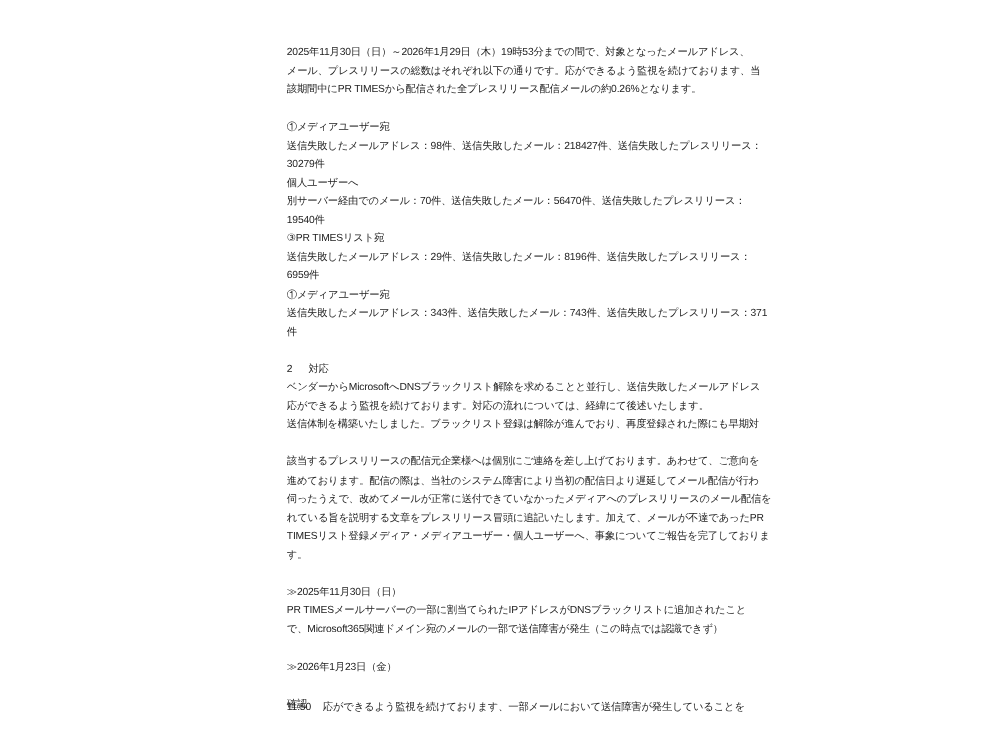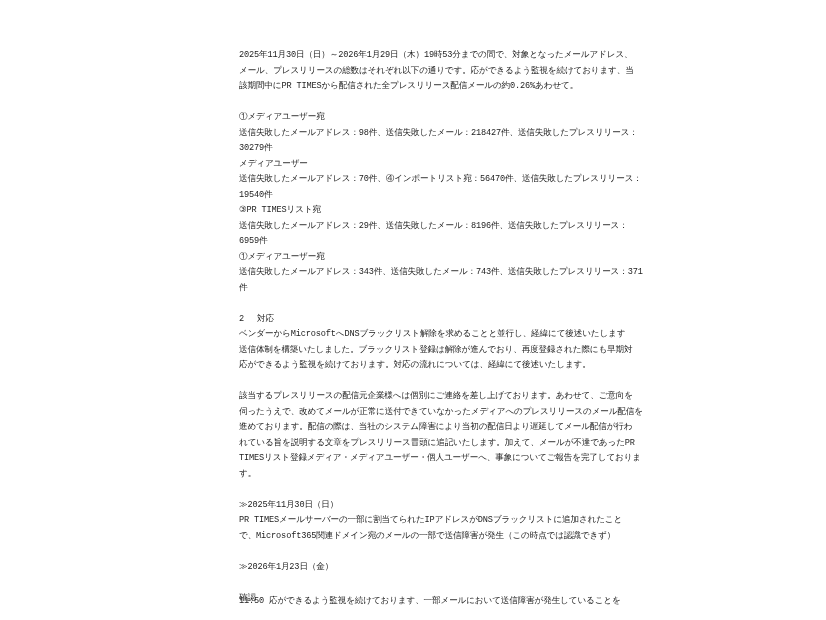--- a/index.html
+++ b/index.html
@@ -9,23 +9,23 @@
     }
     body {
       width: 826px;
       height: 620px;
       overflow: hidden;
       position: relative;
     }
     .doc {
       position: absolute;
       left: 239px;
-      top: 48px;
+      top: 36px;
       width: 352px;
-      font-family: Liberation Mono, monospace;
+      font-family: Liberation Sans, sans-serif;
       font-size: 8.6px;
       line-height: 15.5px;
       color: #222222;
       letter-spacing: -0.15px;
     }
     .line {
       white-space: nowrap;
       height: 15.5px;
       overflow: visible;
     }
@@ -43,57 +43,57 @@
     }
   </style>
 </head>
 <body>
 
 <div class="doc">
 
   <div>
     <div class="line">2025年11月30日（日）～2026年1月29日（木）19時53分までの間で、対象となったメールアドレス、</div>
     <div class="line">メール、プレスリリースの総数はそれぞれ以下の通りです。応ができるよう監視を続けております、当</div>
-    <div class="line">該期間中にPR TIMESから配信された全プレスリリース配信メールの約0.26%あわせて。</div>
+    <div class="line">該期間中にPR TIMESから配信された全プレスリリース配信メールの約0.26%となります。</div>
   </div>
   <div class="blank"></div>
 
   <div>
     <div class="line">①メディアユーザー宛</div>
     <div class="line">送信失敗したメールアドレス：98件、送信失敗したメール：218427件、送信失敗したプレスリリース：</div>
     <div class="line">30279件</div>
   </div>
   <div>
-    <div class="line">メディアユーザー</div>
-    <div class="line">送信失敗したメールアドレス：70件、④インポートリスト宛：56470件、送信失敗したプレスリリース：</div>
+    <div class="line">個人ユーザーへ</div>
+    <div class="line">別サーバー経由でのメール：70件、送信失敗したメール：56470件、送信失敗したプレスリリース：</div>
     <div class="line">19540件</div>
   </div>
   <div>
     <div class="line">③PR TIMESリスト宛</div>
     <div class="line">送信失敗したメールアドレス：29件、送信失敗したメール：8196件、送信失敗したプレスリリース：</div>
     <div class="line">6959件</div>
   </div>
   <div>
     <div class="line">①メディアユーザー宛</div>
     <div class="line">送信失敗したメールアドレス：343件、送信失敗したメール：743件、送信失敗したプレスリリース：371</div>
     <div class="line">件</div>
   </div>
   <div class="blank"></div>
 
   <div>
     <div class="line">
       <span class="heading-num">2</span><span>対応</span>
     </div>
-    <div class="line">ベンダーからMicrosoftへDNSブラックリスト解除を求めることと並行し、経緯にて後述いたします</div>
+    <div class="line">ベンダーからMicrosoftへDNSブラックリスト解除を求めることと並行し、送信失敗したメールアドレス</div>
+    <div class="line">応ができるよう監視を続けております。対応の流れについては、経緯にて後述いたします。</div>
     <div class="line">送信体制を構築いたしました。ブラックリスト登録は解除が進んでおり、再度登録された際にも早期対</div>
-    <div class="line">応ができるよう監視を続けております。対応の流れについては、経緯にて後述いたします。</div>
     <div class="blank"></div>
     <div class="line">該当するプレスリリースの配信元企業様へは個別にご連絡を差し上げております。あわせて、ご意向を</div>
+    <div class="line">進めております。配信の際は、当社のシステム障害により当初の配信日より遅延してメール配信が行わ</div>
     <div class="line">伺ったうえで、改めてメールが正常に送付できていなかったメディアへのプレスリリースのメール配信を</div>
-    <div class="line">進めております。配信の際は、当社のシステム障害により当初の配信日より遅延してメール配信が行わ</div>
     <div class="line">れている旨を説明する文章をプレスリリース冒頭に追記いたします。加えて、メールが不達であったPR</div>
     <div class="line">TIMESリスト登録メディア・メディアユーザー・個人ユーザーへ、事象についてご報告を完了しておりま</div>
     <div class="line">す。</div>
   </div>
   <div class="blank"></div>
 
   <div>
 
     <div>
       <div class="line">≫2025年11月30日（日）</div>

